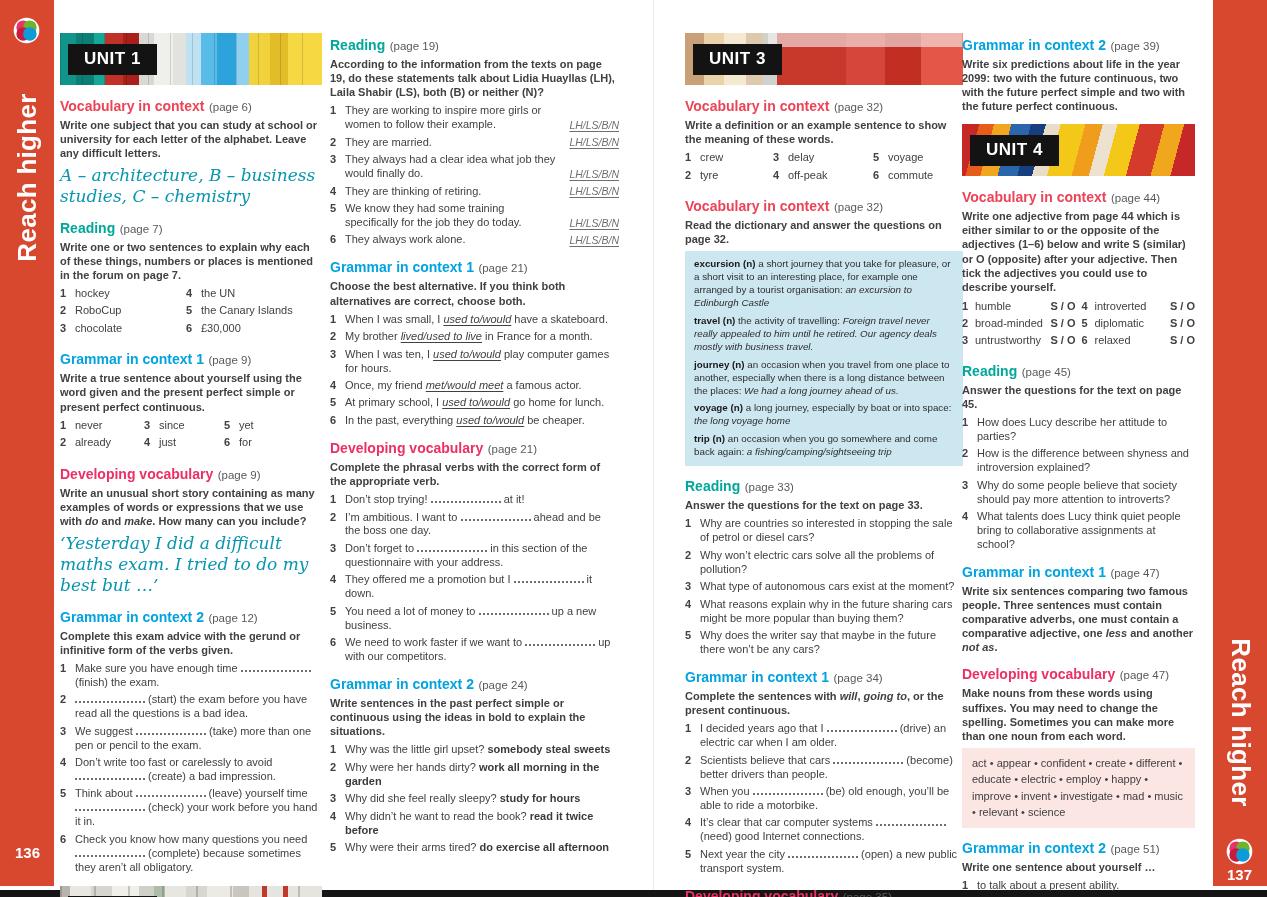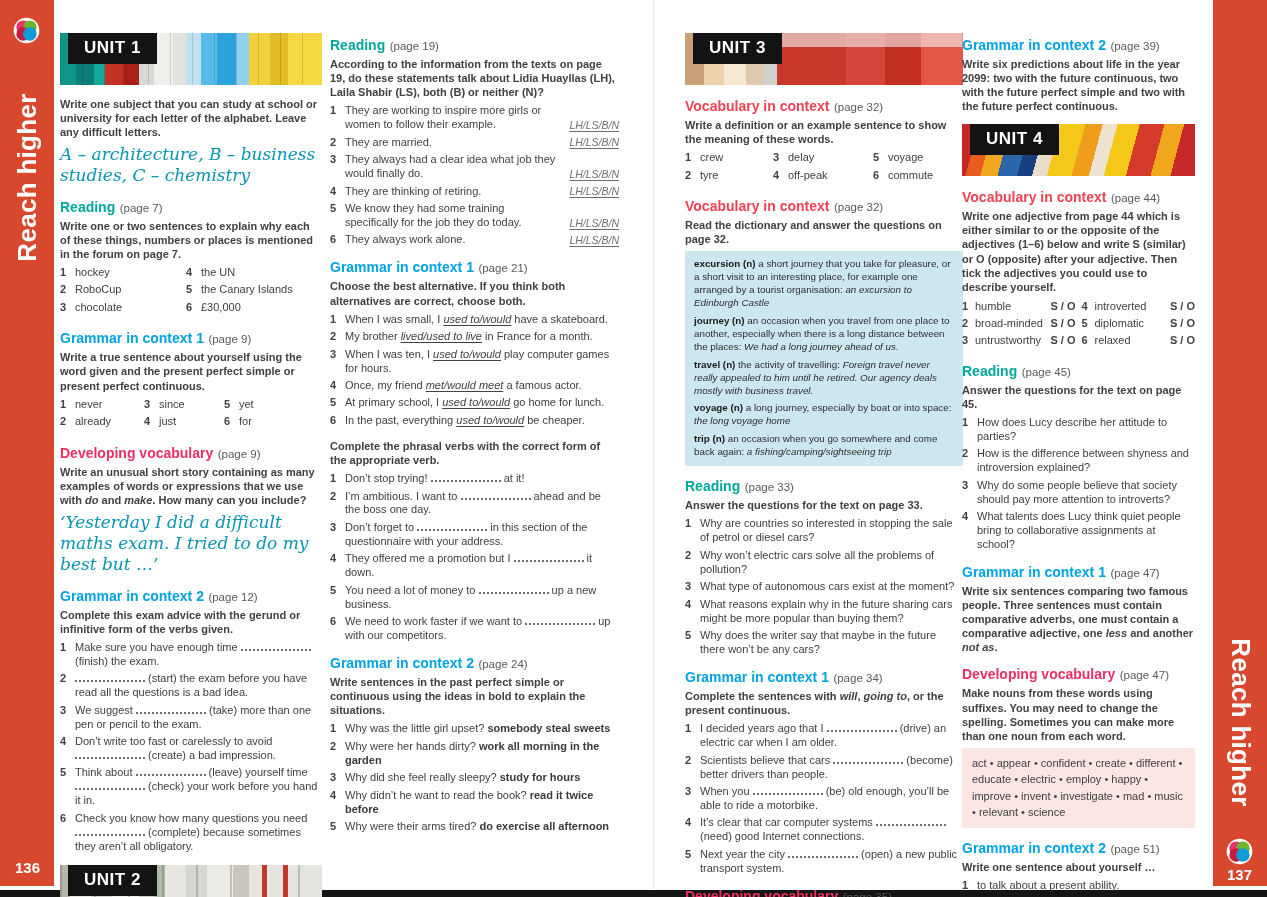--- a/index.html
+++ b/index.html
@@ -16,32 +16,32 @@
   .sidebar{position:absolute;top:0;width:54px;height:886px;background:var(--red);}
   .sidebar.sb-left{left:0;}
   .sidebar.sb-right{left:1213px;}
   .vbrand{position:absolute;width:240px;text-align:center;color:#fff;font-weight:bold;font-size:26px;letter-spacing:.3px;white-space:nowrap;}
   .vbrand.vl{left:-93px;top:162px;transform:rotate(-90deg);}
   .vbrand.vr{left:1120px;top:707px;transform:rotate(90deg);}
   .logo{position:absolute;width:27px;height:27px;}
   .logo.lg-left{left:13px;top:17px;}
   .logo.lg-right{left:1226px;top:838px;}
   .pnum{position:absolute;color:#fff;font-weight:bold;font-size:15px;}
-  .pnum.pn-left{left:15px;top:844px;margin-top:15px;}
+  .pnum.pn-left{left:15px;top:844px;}
   .pnum.pn-right{left:1227px;top:866px;}
 
   
   .col{position:absolute;top:33px;}
   #c1{left:60px;width:262px;}
   #c2{left:330px;width:289px;padding-top:3px;}
   #c3{left:685px;width:278px;}
   #c4{left:962px;width:233px;padding-top:3px;}
 
   
-  .banner{position:relative;height:52px;margin-bottom:12px;display:flex;align-items:flex-start;}
+  .banner{position:relative;height:52px;margin-bottom:12px;display:flex;align-items:center;}
   .ulabel{background:#131313;color:#fff;font-weight:bold;font-size:17px;letter-spacing:.5px;padding:5px 16px 6px;margin-left:8px;}
   .bn-u1{background:
     repeating-linear-gradient(90deg,rgba(0,0,0,.14) 0 1px,rgba(0,0,0,0) 1px 22px),
     linear-gradient(90deg,#11958a 0 6%,#0b7f75 6% 13%,#14a898 13% 17%,#c23128 17% 24%,#a82019 24% 30%,#d8d8d4 30% 36%,#efefeb 36% 43%,#e2e2de 43% 48%,#bfe2f2 48% 54%,#58bbe8 54% 60%,#2da3dc 60% 67%,#8fd0ee 67% 72%,#f2d23c 72% 80%,#e3bd27 80% 87%,#f6d843 87% 100%);}
   .bn-u2{background:
     linear-gradient(90deg,rgba(0,0,0,0) 0 77%,#c0392b 77% 79%,rgba(0,0,0,0) 79% 85%,#c0392b 85% 87%,rgba(0,0,0,0) 87% 100%),
     repeating-linear-gradient(90deg,rgba(80,80,70,.28) 0 2px,rgba(0,0,0,0) 2px 34px),
     linear-gradient(90deg,#b9b4ab 0 4%,#e9e7e2 4% 12%,#d7d5cf 12% 20%,#f1efe9 20% 30%,#cfd0c8 30% 36%,#aebdaa 36% 40%,#e8e6e0 40% 48%,#d8d6d0 48% 56%,#eceae4 56% 66%,#c9c6be 66% 72%,#e6e4de 72% 100%);}
   .bn-u3{background:
     linear-gradient(180deg,rgba(245,245,245,.6) 0 26%,rgba(255,255,255,0) 26%) no-repeat 100% 0 / 70% 100%,
@@ -108,20 +108,21 @@
 <div class="pnum pn-right">137</div>
 <div class="gutter"></div>
 <div class="bottom-edge"></div>
 
 <div class="col" id="c1">
   <div class="banner bn-u1">
       <span class="ulabel">UNIT 1</span>
     </div>
 
   <div class="sec">
+    <div class="sh"><span class="h c-voc">Vocabulary in context</span> <span class="pgref">(page 6)</span></div>
     <p class="ins">Write one subject that you can study at school or university for each letter of the alphabet. Leave any difficult letters.</p>
     <p class="hw">A – architecture, B – business studies, C – chemistry</p>
   </div>
 
   <div class="sec">
     <div class="sh"><span class="h c-read">Reading</span> <span class="pgref">(page 7)</span></div>
     <p class="ins">Write one or two sentences to explain why each of these things, numbers or places is mentioned in the forum on page 7.</p>
     <div class="lgrid rows3 g-s2">
       <div class="it">
           <span class="n">1</span>
@@ -285,20 +286,21 @@
         <span class="n">5</span>
         <span>At primary school, I <u>used to/would</u> go home for lunch.</span>
       </div>
     <div class="it">
         <span class="n">6</span>
         <span>In the past, everything <u>used to/would</u> be cheaper.</span>
       </div>
   </div>
 
   <div class="sec">
+    <div class="sh"><span class="h c-dev">Developing vocabulary</span> <span class="pgref">(page 21)</span></div>
     <p class="ins">Complete the phrasal verbs with the correct form of the appropriate verb.</p>
     <div class="it">
         <span class="n">1</span>
         <span>Don’t stop trying! <span class="bl"></span> at it!</span>
       </div>
     <div class="it">
         <span class="n">2</span>
         <span>I’m ambitious. I want to <span class="bl"></span> ahead and be the boss one day.</span>
       </div>
     <div class="it">
@@ -379,22 +381,22 @@
           <span>commute</span>
         </div>
     </div>
   </div>
 
   <div class="sec">
     <div class="sh"><span class="h c-voc">Vocabulary in context</span> <span class="pgref">(page 32)</span></div>
     <p class="ins">Read the dictionary and answer the questions on page 32.</p>
     <div class="dict">
       <div class="e"><span class="w">excursion (n)</span> <span>a short journey that you take for pleasure, or a short visit to an interesting place, for example one arranged by a tourist organisation: <i>an excursion to Edinburgh Castle</i></span></div>
+      <div class="e"><span class="w">travel (n)</span> <span>the activity of travelling: <i>Foreign travel never really appealed to him until he retired. Our agency deals mostly with business travel.</i></span></div>
       <div class="e"><span class="w">journey (n)</span> <span>an occasion when you travel from one place to another, especially when there is a long distance between the places: <i>We had a long journey ahead of us.</i></span></div>
-      <div class="e"><span class="w">travel (n)</span> <span>the activity of travelling: <i>Foreign travel never really appealed to him until he retired. Our agency deals mostly with business travel.</i></span></div>
       <div class="e"><span class="w">voyage (n)</span> <span>a long journey, especially by boat or into space: <i>the long voyage home</i></span></div>
       <div class="e"><span class="w">trip (n)</span> <span>an occasion when you go somewhere and come back again: <i>a fishing/camping/sightseeing trip</i></span></div>
     </div>
   </div>
 
   <div class="sec">
     <div class="sh"><span class="h c-read">Reading</span> <span class="pgref">(page 33)</span></div>
     <p class="ins">Answer the questions for the text on page 33.</p>
     <div class="it">
         <span class="n">1</span>

